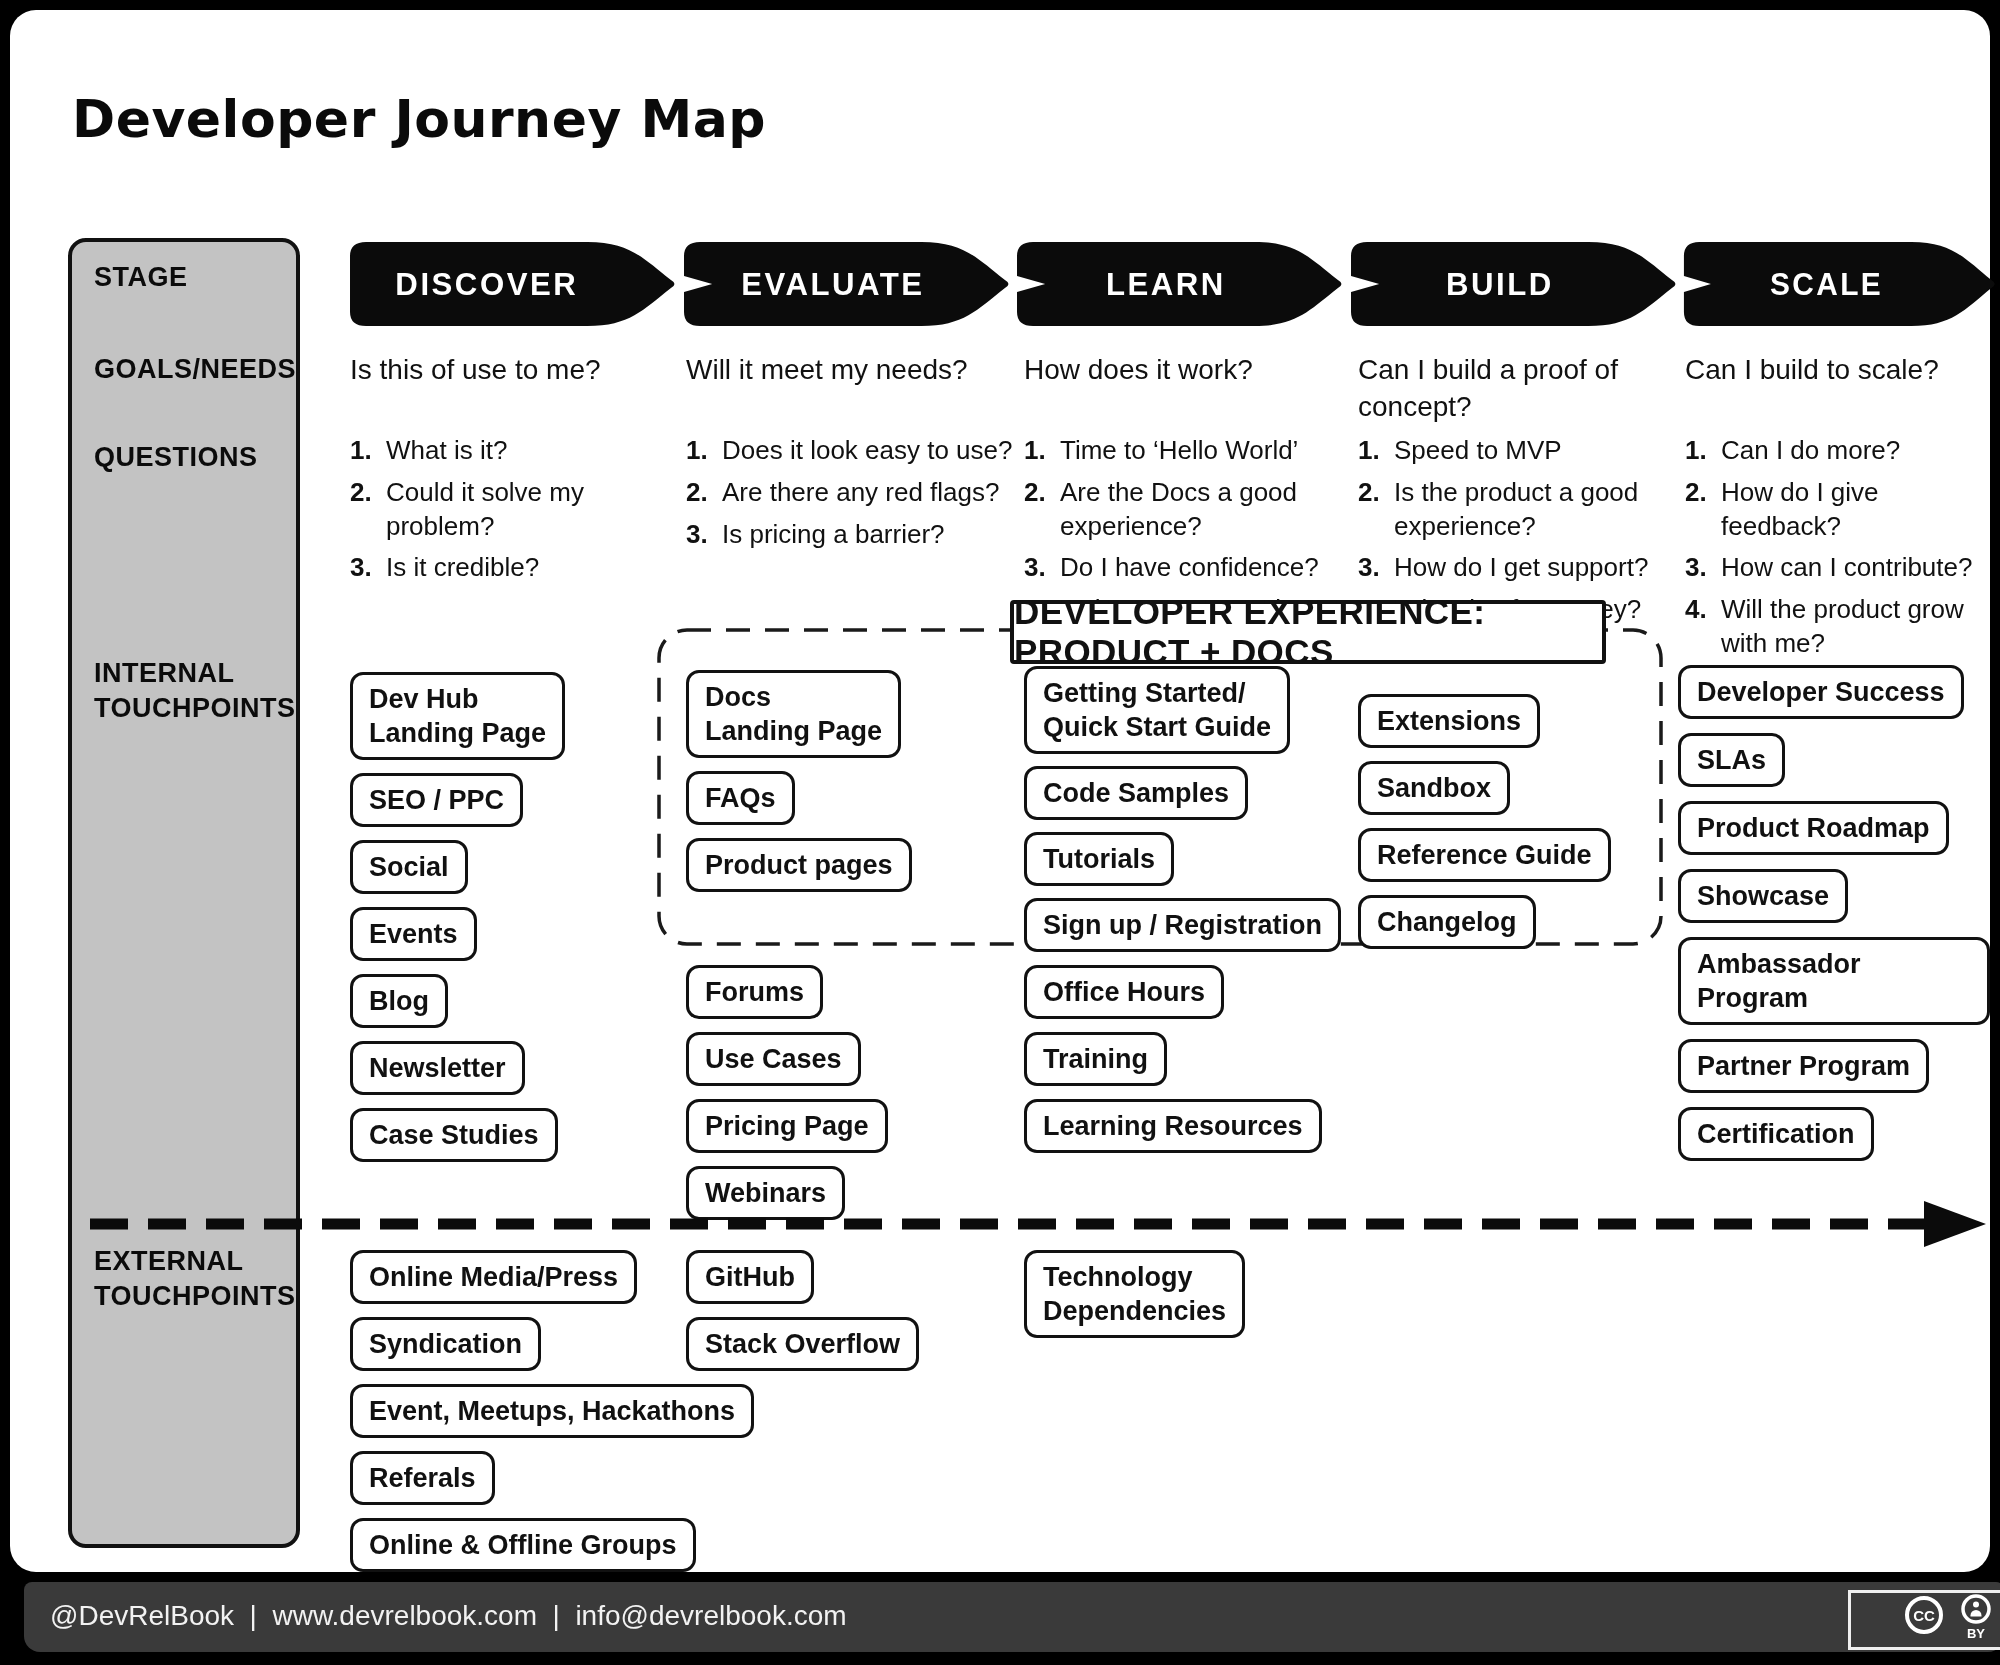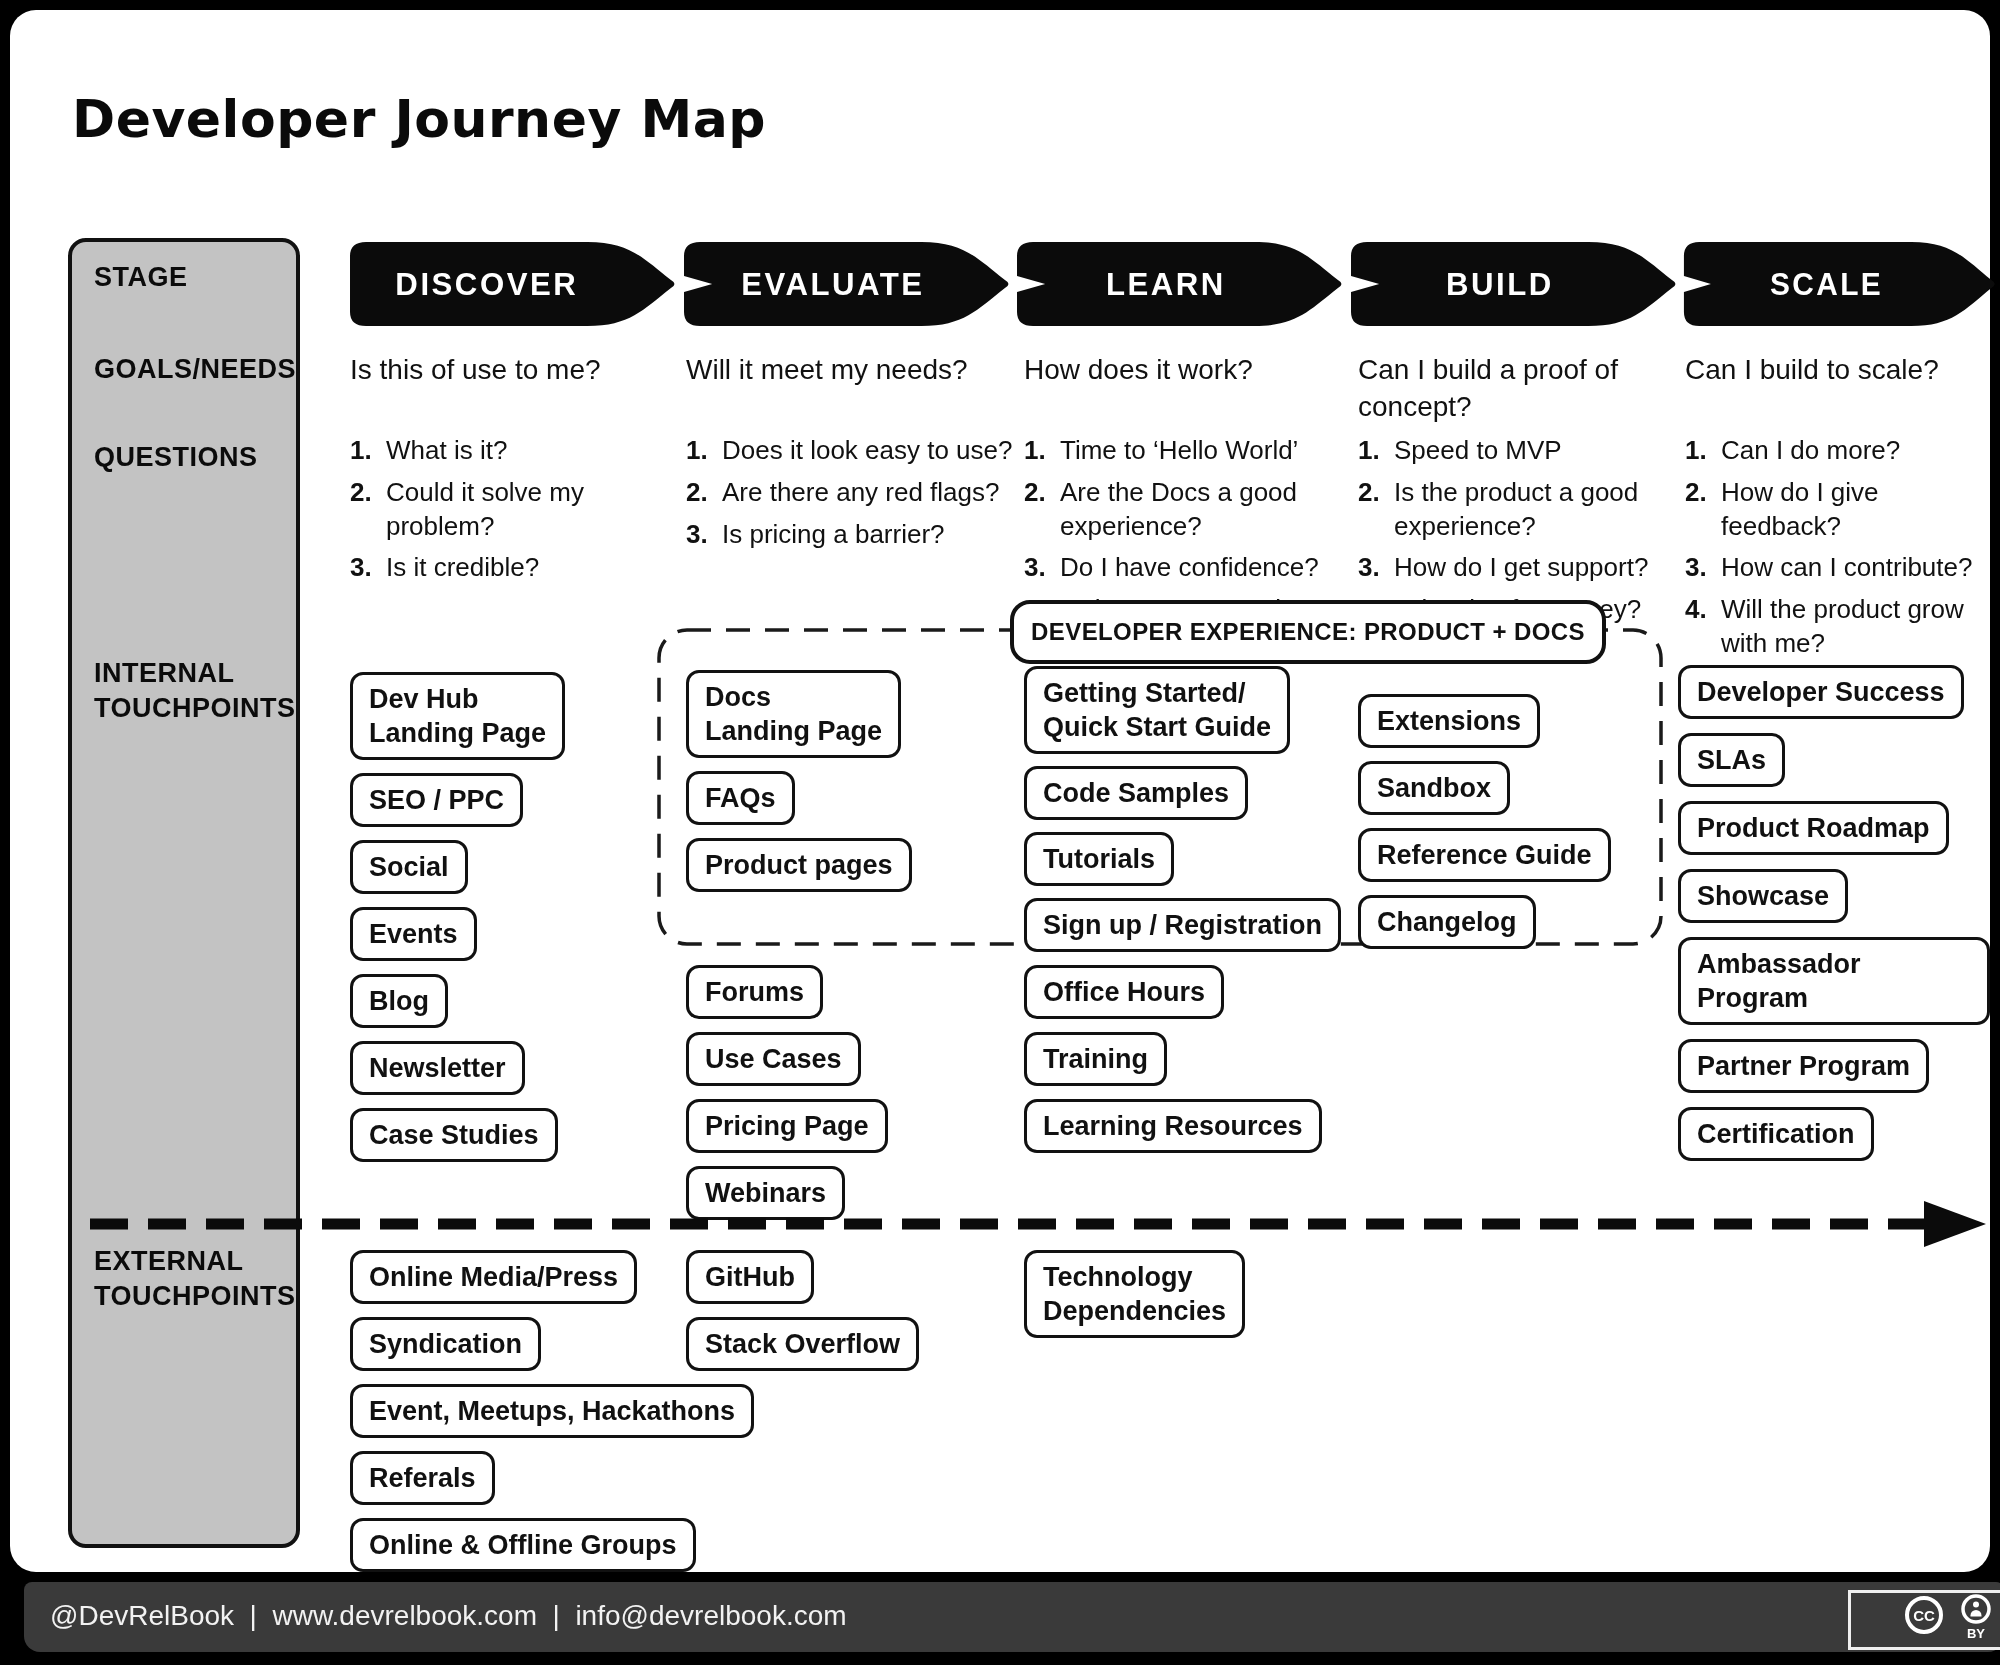--- a/index.html
+++ b/index.html
@@ -12,22 +12,22 @@
   .sidebar{position:absolute;left:58px;top:228px;width:224px;height:1302px;background:#c3c3c3;border:4px solid #111;border-radius:18px;}
   .rowlabel{position:absolute;font-weight:700;font-size:27px;line-height:1.3;letter-spacing:.5px;white-space:pre-line;color:#0b0b0b;}
   .banner{position:absolute;top:230px;height:88px;}
   .banner path{fill:#0b0b0b;}
   .banner text{font-family:"Liberation Sans",sans-serif;font-weight:700;font-size:31px;letter-spacing:2.5px;fill:#fff;}
   .goal{position:absolute;top:342px;font-size:28px;line-height:1.32;}
   .qlist{position:absolute;top:424px;counter-reset:qc;font-size:26px;line-height:1.3;}
   .q{position:relative;padding-left:36px;margin:0 0 8px 0;}
   .q::before{counter-increment:qc;content:counter(qc) ".";position:absolute;left:0;top:0;font-weight:700;}
   .dx-rect{position:absolute;left:646px;top:617px;width:1008px;height:320px;}
-  .dx-label{position:absolute;left:1000px;top:590px;width:588px;height:56px;background:#fff;border:4px solid #111;border-radius:20px;
-    display:flex;align-items:center;justify-content:center;font-weight:700;font-size:24px;letter-spacing:.4px;}
+  .dx-label{position:absolute;left:1000px;top:590px;width:588px;height:56px;background:#fff;border:4px solid #111;border-radius:4px;
+    display:flex;align-items:center;justify-content:center;font-weight:700;font-size:35px;letter-spacing:.4px;}
   .stack{position:absolute;display:flex;flex-direction:column;align-items:flex-start;gap:13px;}
   .tp{background:#fff;border:3px solid #111;border-radius:13px;padding:7px 16px;font-weight:700;font-size:27px;line-height:1.26;white-space:pre-line;}
   .timeline{position:absolute;left:0;top:1186px;width:2000px;height:60px;}
   .footer-bar{position:absolute;left:24px;top:1582px;width:1980px;height:70px;background:#3a3a3a;border-radius:8px 8px 16px 16px;}
   .footer-text{position:absolute;left:26px;top:18px;font-size:28px;color:#f2f2f2;white-space:pre;}
   .cc-badge{position:absolute;left:1824px;top:8px;width:150px;height:54px;border:3px solid #efefef;display:flex;align-items:flex-start;justify-content:center;padding-left:46px;}
   .cc-badge text{font-family:"Liberation Sans",sans-serif;font-weight:700;fill:#fff;}
 </style>
 </head>
 <body>

